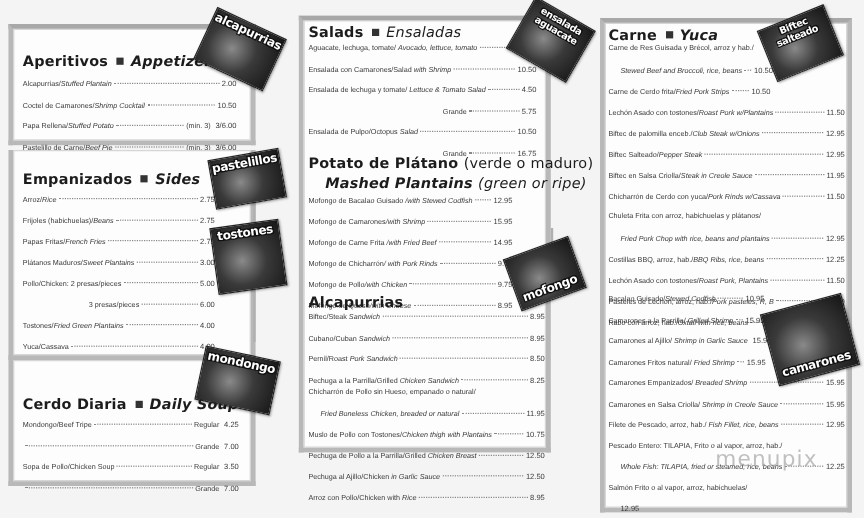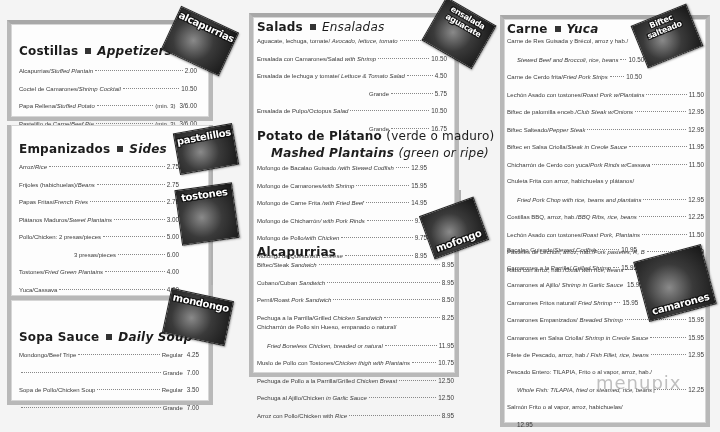--- a/index.html
+++ b/index.html
@@ -69,21 +69,21 @@
     position: absolute; left: 596px; top: 372px; font-size: 18px; color: rgba(140,140,140,0.55);
     font-family: "DejaVu Sans", sans-serif; letter-spacing: 1px;
   }
 </style>
 </head>
 <body>
 
 <div class="panel" id="p-aperitivos">
   <div class="sec" style="left:8px; top:20px; width:178px;">
     <div class="sec-title" style="margin-bottom:4px;">
-      <span>Costillas</span><span class="sq"></span><span class="en">Appetizers</span>
+      <span>Aperitivos</span><span class="sq"></span><span class="en">Appetizers</span>
     </div>
     <div class="item">
         <span class="name"><span>Alcapurrias/</span><i>Stuffed Plantain</i></span>
         <span class="dots"></span>
         <span class="price">2.00</span>
       </div>
     <div class="item">
         <span class="name"><span>Coctel de Camarones/</span><i>Shrimp Cocktail</i></span>
         <span class="dots"></span>
         <span class="price">10.50</span>
@@ -147,21 +147,21 @@
         <span class="name"><span>Yuca/Cassava</span></span>
         <span class="dots"></span>
         <span class="price">4.00</span>
       </div>
   </div>
 </div>
 
 <div class="panel" id="p-sopa" style="border-top:none; height:105px;">
   <div class="sec" style="left:8px; top:30px; width:180px;">
     <div class="sec-title" style="margin-bottom:2px;">
-      <span>Sopa Sauce</span><span class="sq"></span><span class="en">Daily Soup</span>
+      <span>Cerdo Diaria</span><span class="sq"></span><span class="en">Daily Soup</span>
     </div>
     <div class="item">
         <span class="name">Mondongo/Beef Tripe</span>
         <span class="dots"></span>
         <span class="note">Regular</span>
         <span class="price">4.25</span>
       </div>
     <div class="item">
         <span class="name"></span>
         <span class="dots"></span>

